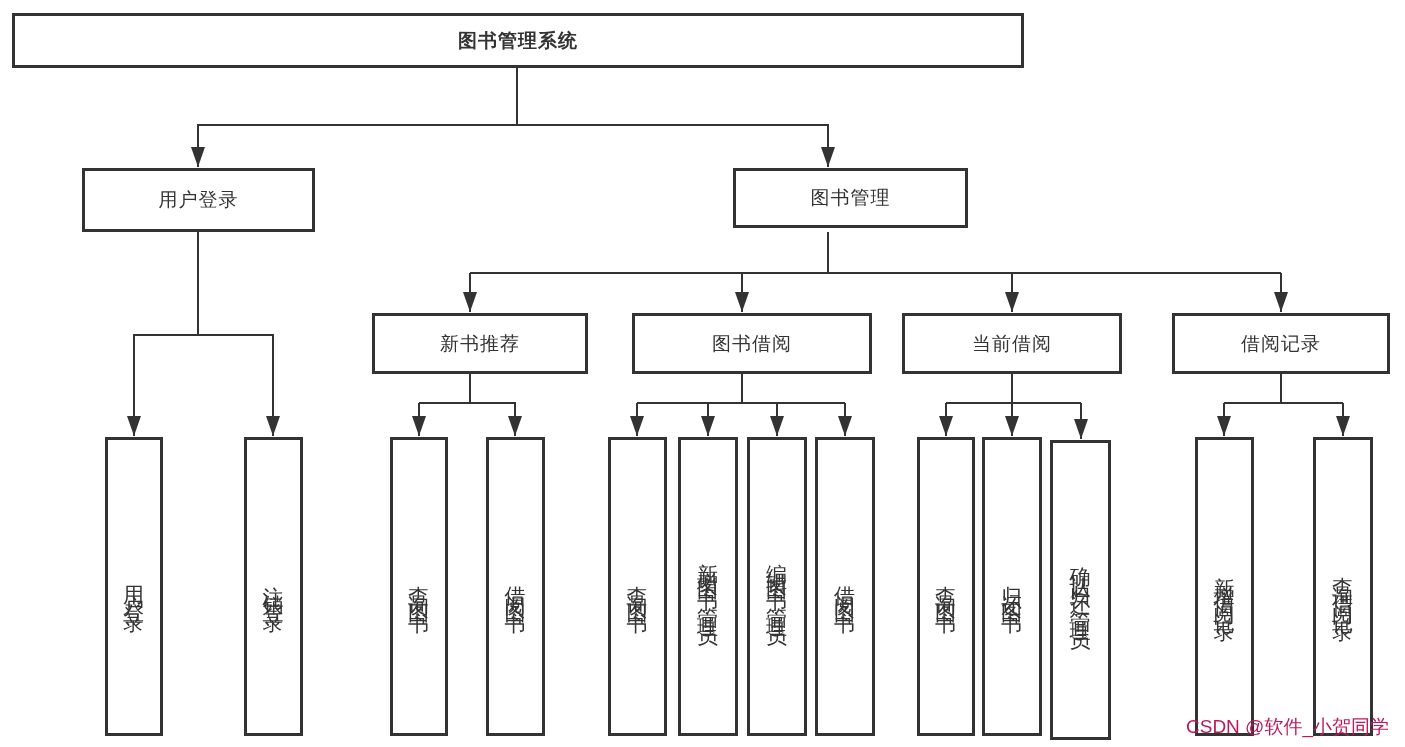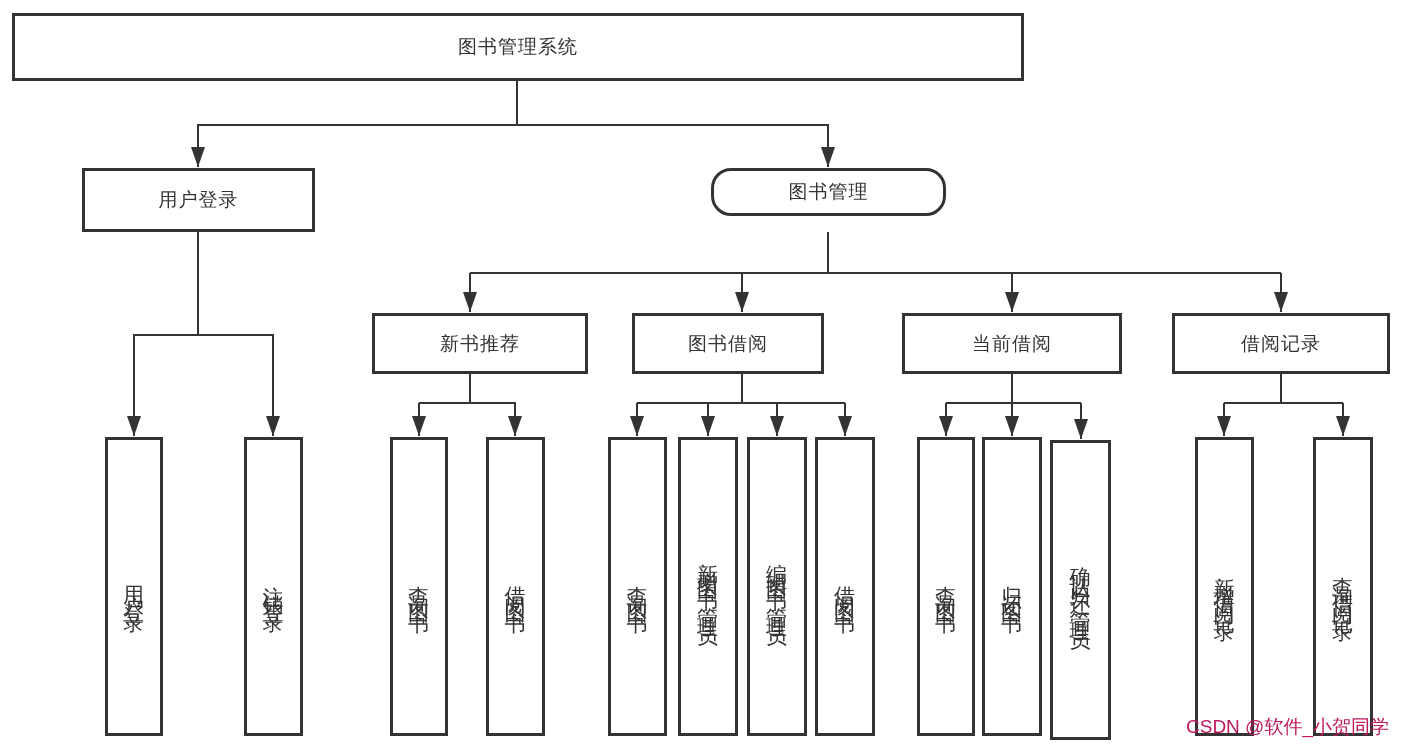--- a/index.html
+++ b/index.html
@@ -97,35 +97,35 @@
       <line marker-end="url(#arrowhead)" x1="777" y1="403" x2="777" y2="436"></line>
       <line marker-end="url(#arrowhead)" x1="845" y1="403" x2="845" y2="436"></line>
       <line marker-end="url(#arrowhead)" x1="946" y1="403" x2="946" y2="436"></line>
       <line marker-end="url(#arrowhead)" x1="1012" y1="403" x2="1012" y2="436"></line>
       <line marker-end="url(#arrowhead)" x1="1081" y1="403" x2="1081" y2="439"></line>
       <line marker-end="url(#arrowhead)" x1="1224" y1="403" x2="1224" y2="436"></line>
       <line marker-end="url(#arrowhead)" x1="1343" y1="403" x2="1343" y2="436"></line>
     </g>
   </svg>
 
-  <div class="box box-h" style="left:12px; top:13px; width:1012px; height:68px;">
+  <div class="box box-h" style="left:12px; top:13px; width:1012px; height:55px;font-weight:bold;">
     <span>图书管理系统</span>
   </div>
 
   <div class="box box-h" style="left:82px; top:168px; width:233px; height:64px;">
     <span>用户登录</span>
   </div>
-  <div class="box box-h" style="left:711px; top:168px; width:235px; height:48px;border-radius:20px;">
+  <div class="box box-h" style="left:733px; top:168px; width:235px; height:60px;">
     <span>图书管理</span>
   </div>
 
   <div class="box box-h" style="left:372px; top:313px; width:216px; height:61px;">
     <span>新书推荐</span>
   </div>
-  <div class="box box-h" style="left:632px; top:313px; width:192px; height:61px;">
+  <div class="box box-h" style="left:632px; top:313px; width:240px; height:61px;">
     <span>图书借阅</span>
   </div>
   <div class="box box-h" style="left:902px; top:313px; width:220px; height:61px;">
     <span>当前借阅</span>
   </div>
   <div class="box box-h" style="left:1172px; top:313px; width:218px; height:61px;">
     <span>借阅记录</span>
   </div>
 
   <div class="box box-v" style="left:105px; top:437px; width:58px; height:299px;">

